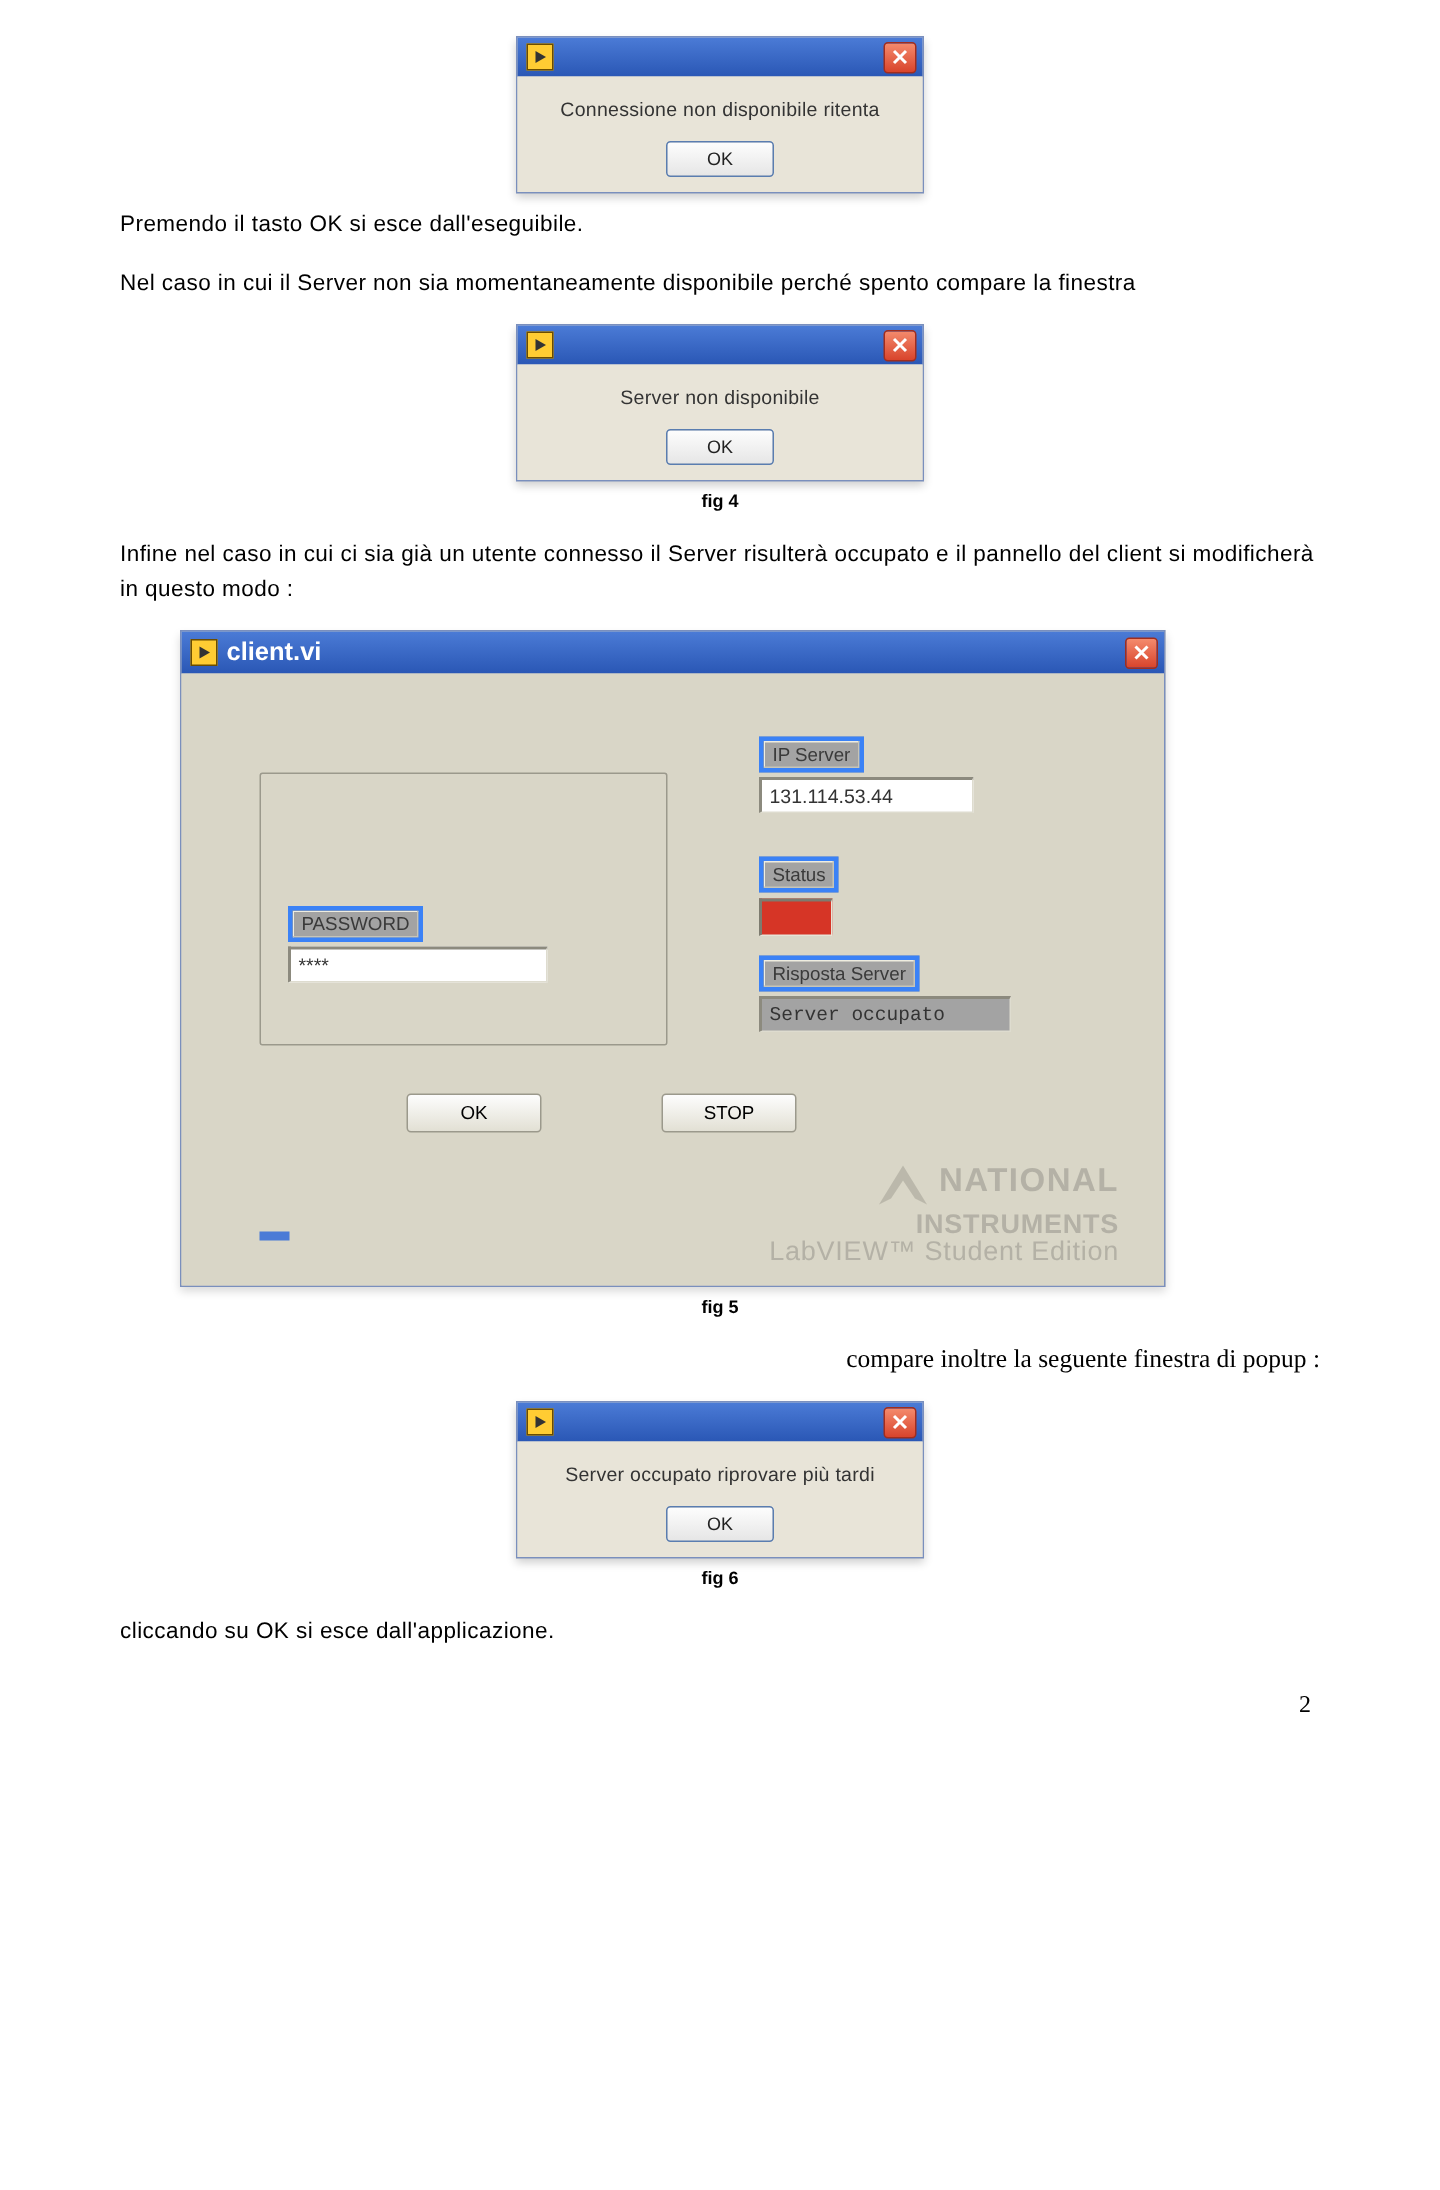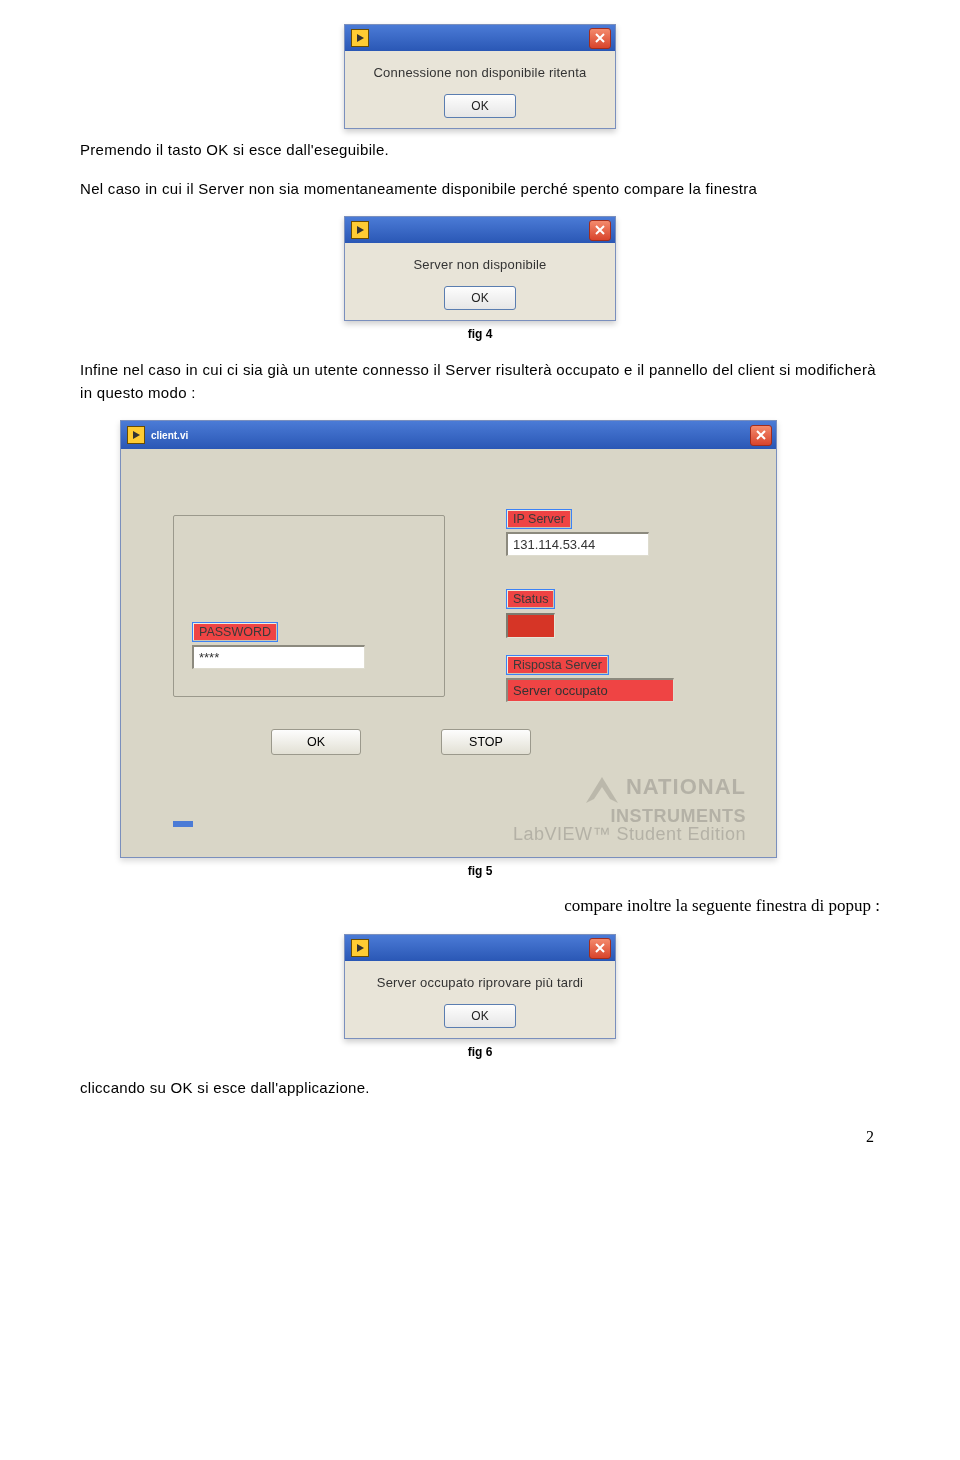--- a/index.html
+++ b/index.html
@@ -101,21 +101,21 @@
   .bigdlg {
     width: 655px;
     border: 1px solid #7a8fbd;
     background: #d9d6c7;
     margin: 4px 0 4px 40px;
     box-shadow: 0 3px 6px rgba(0,0,0,0.15);
   }
   .bigdlg .titlebar { height: 28px; }
   .bigdlg .titlebar .ttext {
     color: #fff;
-    font-size: 10px;
+    font-size: 17px;
     font-weight: bold;
     margin-left: 6px;
   }
   .big-body {
     padding: 34px 24px 24px 34px;
     position: relative;
     background: #d9d6c7;
     height: 350px;
   }
   .panel {
@@ -123,27 +123,26 @@
     left: 52px;
     top: 66px;
     width: 270px;
     height: 180px;
     border: 1px solid #9b998c;
     border-radius: 2px;
     background: #d9d6c7;
   }
   .lv-label {
     display:inline-block;
-    background: #ef4444;
-    border: 1px solid #3b82f6;
+    background: #a3a3a3;
+    border: 3px solid #3b82f6;
     padding: 2px 6px;
     font-size: 12.5px;
     color: #3a3a3a;
     box-shadow: inset -1px -1px 0 #c7c5b7, inset 1px 1px 0 #efede0;
-    margin-top: 18px;
   }
   .lv-input {
     background: #fff;
     border-top: 2px solid #8c8a7e;
     border-left: 2px solid #8c8a7e;
     border-right: 1px solid #dedccf;
     border-bottom: 1px solid #dedccf;
     font-size: 13px;
     padding: 3px 5px;
     color: #333;
@@ -158,21 +157,21 @@
   .ipgrp .lv-input { margin-top:3px; display:block; width:130px; }
   .stgrp { position:absolute; left:385px; top:122px; }
   .statusbox {
     margin-top:4px;
     width:46px; height:22px;
     background: #d63526;
     border-top:2px solid #7d7b6f; border-left:2px solid #7d7b6f;
     border-right:1px solid #e6e4d7; border-bottom:1px solid #e6e4d7;
   }
   .rsgrp { position:absolute; left:385px; top:188px; }
-  .rsgrp .lv-input { margin-top:3px; display:block; width:155px; background:#ef4444; }
+  .rsgrp .lv-input { margin-top:3px; display:block; width:155px; background:#a3a3a3;font-family:Liberation Mono, monospace; }
 
   .buttonrow { position:absolute; left:150px; top:280px; display:flex; gap:80px; }
   .lv-btn {
     width:88px;
     padding:5px 0;
     text-align:center;
     background: linear-gradient(#fdfdfd,#e2e0d4);
     border:1px solid #9b998c;
     border-radius:3px;
     font-size:12.5px;

